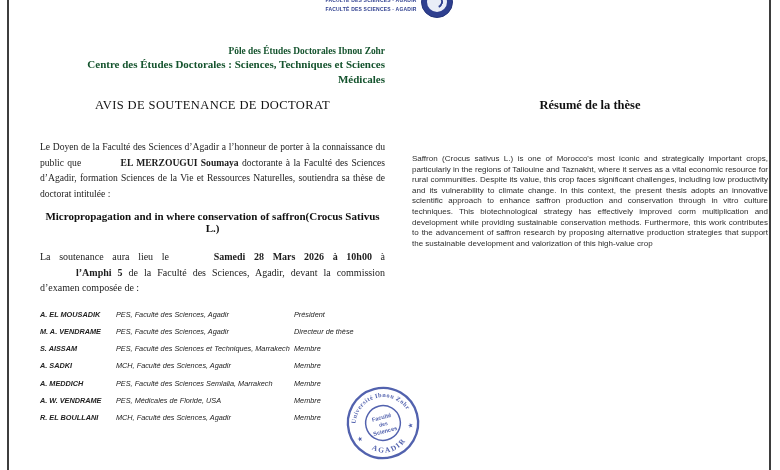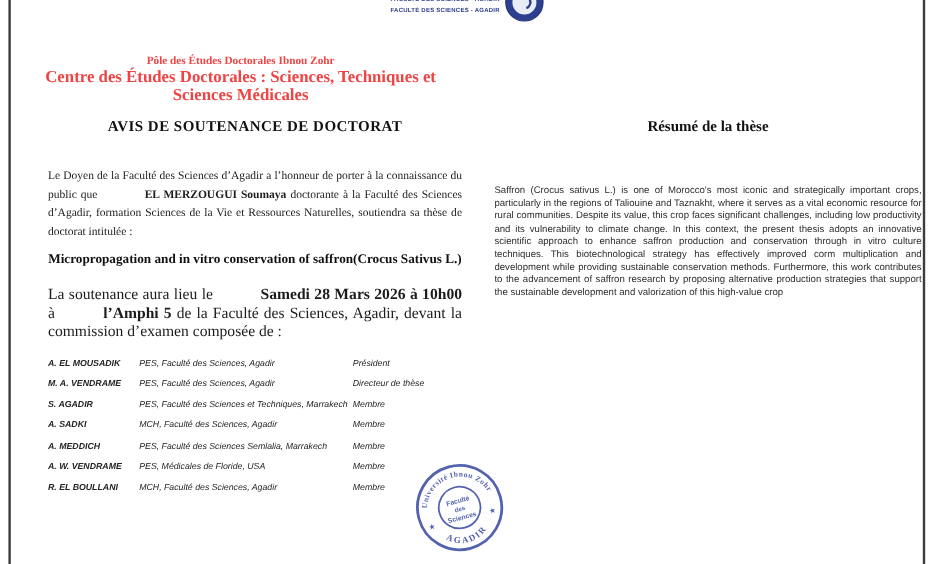--- a/index.html
+++ b/index.html
@@ -21,35 +21,35 @@
   .lh-line2{margin-top:1.5px;line-height:6px;}
   .lh-logo{position:absolute;left:121px;top:-14px;width:32px;height:32px;
     border-radius:50%;background:#2e3f8f;border:1px solid #24347a;box-sizing:border-box;}
   .lh-logo .inner{position:absolute;left:5px;top:5px;width:20px;height:20px;
     border-radius:50%;background:#e9edf7;}
   .lh-logo .swirl{position:absolute;left:9px;top:9px;width:12px;height:12px;
     border-radius:50%;border:2px solid #2e3f8f;border-left-color:transparent;
     border-bottom-color:transparent;transform:rotate(25deg);box-sizing:border-box;}
 
   
-  .ed-header{position:absolute;left:28px;top:45px;width:345px;text-align:center;
-    font-weight:bold;color:#ef4444;}
+  .ed-header{position:absolute;left:40px;top:45px;width:345px;text-align:right;
+    font-weight:bold;color:#14532d;}
   .ed-line1{font-size:9.4px;line-height:12px;}
-  .ed-line2{font-size:14px;line-height:15px;}
+  .ed-line2{font-size:11px;line-height:15px;}
 
   
   .left-col{position:absolute;left:40px;top:98px;width:345px;}
-  .avis-title{text-align:center;font-weight:bold;font-size:12.5px;
+  .avis-title{text-align:center;font-weight:normal;font-size:12.5px;
     letter-spacing:.4px;color:#111;}
   .intro-par{margin-top:26px;font-size:9.6px;line-height:15.5px;
     text-align:justify;color:#1c1c1c;}
   .b{font-weight:bold;margin-left:36px;}
   .thesis-title{margin-top:9px;text-align:center;font-weight:bold;
     font-size:11px;color:#111;}
-  .defense-par{margin-top:15px;font-size:13px;line-height:15.5px;
+  .defense-par{margin-top:15px;font-size:10px;line-height:15.5px;
     text-align:justify;color:#1c1c1c;}
   .committee{margin-top:14px;font-family:Liberation Sans, sans-serif;
     font-style:italic;font-size:7.3px;color:#232323;}
   .c-row{display:flex;height:17.3px;align-items:flex-start;}
   .c-name{width:76px;font-weight:bold;}
   .c-affil{width:178px;}
   .c-role{flex:1;}
 
   
   .right-col{position:absolute;left:412px;top:98px;width:356px;}
@@ -84,37 +84,37 @@
 <div class="ed-header">
   <div class="ed-line1">Pôle des Études Doctorales Ibnou Zohr</div>
   <div class="ed-line2">Centre des Études Doctorales : Sciences, Techniques et Sciences Médicales</div>
 </div>
 
 <div class="left-col">
   <div class="avis-title">AVIS DE SOUTENANCE DE DOCTORAT</div>
 
   <div class="intro-par"><span>Le Doyen de la Faculté des Sciences d’Agadir a l’honneur de porter à la connaissance du public que </span><span class="b">EL MERZOUGUI Soumaya</span><span> doctorante à la Faculté des Sciences d’Agadir, formation Sciences de la Vie et Ressources Naturelles, soutiendra sa thèse de doctorat intitulée :</span></div>
 
-  <div class="thesis-title">Micropropagation and in vitro conservation of saffron(Crocus Sativus L.)</div>
+  <div class="thesis-title">Micropropagation and in where conservation of saffron(Crocus Sativus L.)</div>
 
   <div class="defense-par"><span>La soutenance aura lieu le </span><span class="b">Samedi 28 Mars 2026 à 10h00</span><span> à </span><span class="b">l’Amphi 5</span><span> de la Faculté des Sciences, Agadir, devant la commission d’examen composée de :</span></div>
 
   <div class="committee">
     <div class="c-row">
       <span class="c-name">A. EL MOUSADIK</span>
       <span class="c-affil">PES, Faculté des Sciences, Agadir</span>
       <span class="c-role">Président</span>
     </div>
     <div class="c-row">
       <span class="c-name">M. A. VENDRAME</span>
       <span class="c-affil">PES, Faculté des Sciences, Agadir</span>
       <span class="c-role">Directeur de thèse</span>
     </div>
     <div class="c-row">
-      <span class="c-name">S. AGADIR</span>
+      <span class="c-name">S. AISSAM</span>
       <span class="c-affil">PES, Faculté des Sciences et Techniques, Marrakech</span>
       <span class="c-role">Membre</span>
     </div>
     <div class="c-row">
       <span class="c-name">A. SADKI</span>
       <span class="c-affil">MCH, Faculté des Sciences, Agadir</span>
       <span class="c-role">Membre</span>
     </div>
     <div class="c-row">
       <span class="c-name">A. MEDDICH</span>

